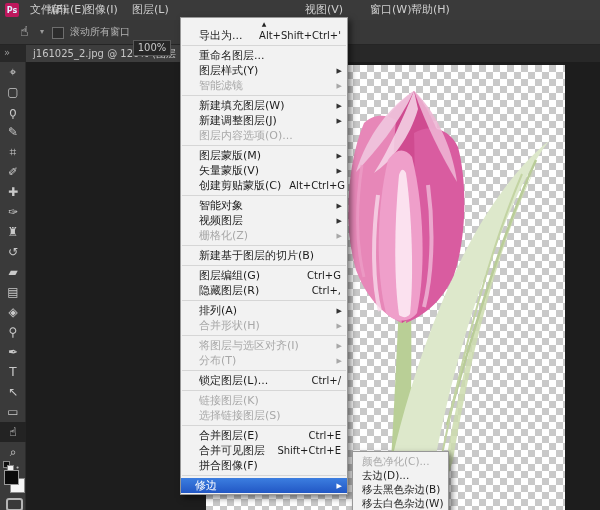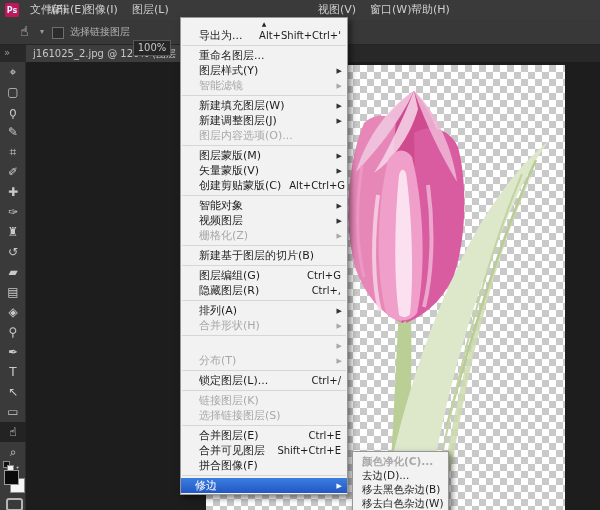--- a/index.html
+++ b/index.html
@@ -62,41 +62,41 @@
   .mitem.dis .marrow{color:#a8a8a8;}
   .mitem.hi{background:linear-gradient(180deg,#3c7ee0,#2257c4);color:#ffffff;padding-left:14px;}
   .mitem.hi .marrow{color:#ffffff;}
   .msep{border-top:1px solid #d6d6d6;margin:2px 1px;height:0;}
   
   #matting-submenu{position:absolute;left:352px;top:451px;width:97px;background:#f2f2f2;
                    border:1px solid #979797;box-shadow:3px 3px 6px rgba(0,0,0,0.5);
                    z-index:41;box-sizing:border-box;padding:2px 0;}
   .smitem{height:14px;line-height:14px;font-size:10.5px;color:#1c1c1c;
           padding:0 4px 0 9px;white-space:nowrap;overflow:hidden;}
-  .smitem.dis{color:#a8a8a8;font-weight:bold;}
+  .smitem.dis{color:#a8a8a8;}
 </style>
 </head>
 <body>
 
 <div id="menubar">
   <div id="ps-logo">Ps</div>
   <span class="mb-item" style="left:30px">文件(F)</span>
   <span class="mb-item" style="left:48px">编辑(E)</span>
   <span class="mb-item" style="left:84px">图像(I)</span>
   <span class="mb-item" style="left:132px">图层(L)</span>
-  <span class="mb-item" style="left:318px">视图(V)</span>
+  <span class="mb-item" style="left:305px">视图(V)</span>
   <span class="mb-item" style="left:370px">窗口(W)</span>
   <span class="mb-item" style="left:411px">帮助(H)</span>
 </div>
 
 <div id="optionsbar">
   <span id="opt-tool">☝</span>
   <span id="opt-caret">▾</span>
   <span id="opt-check"></span>
-  <span id="opt-label">选择链接图层</span>
+  <span id="opt-label">滚动所有窗口</span>
   <span id="opt-zoom">100%</span>
 </div>
 
 <div id="tabbar">
   <span id="tab-chevron">»</span>
   <div id="doc-tab">j161025_2.jpg @ 120% (图层 1, RGB/</div>
 </div>
 
 <div id="canvas">
   <div id="document">
@@ -276,20 +276,21 @@
       <div class="mitem">
         <span class="mlabel">排列(A)</span>
         <span class="marrow">▶</span>
       </div>
       <div class="mitem dis">
         <span class="mlabel">合并形状(H)</span>
         <span class="marrow">▶</span>
       </div>
       <div class="msep"></div>
       <div class="mitem dis">
+        <span class="mlabel">将图层与选区对齐(I)</span>
         <span class="marrow">▶</span>
       </div>
       <div class="mitem dis">
         <span class="mlabel">分布(T)</span>
         <span class="marrow">▶</span>
       </div>
       <div class="msep"></div>
       <div class="mitem">
         <span class="mlabel">锁定图层(L)...</span>
         <span class="mshort">Ctrl+/</span>

